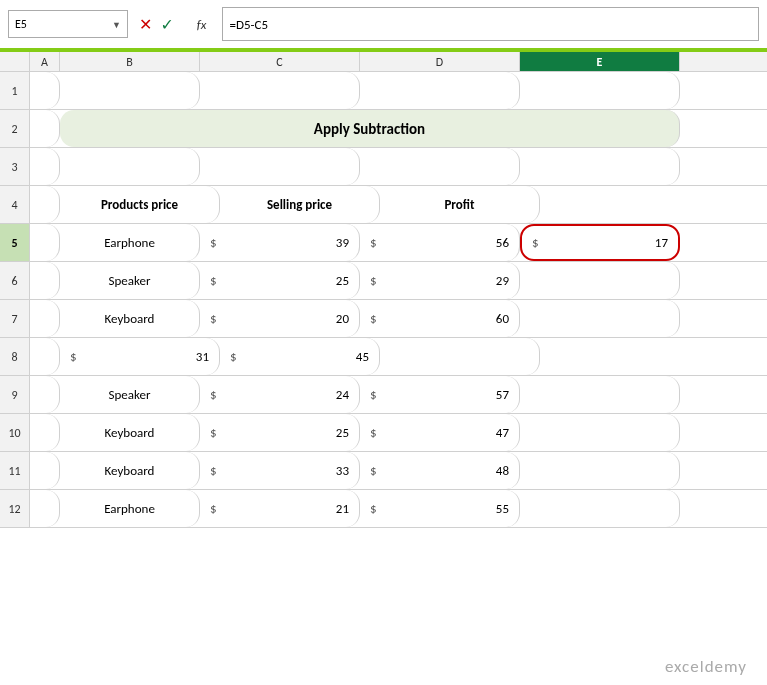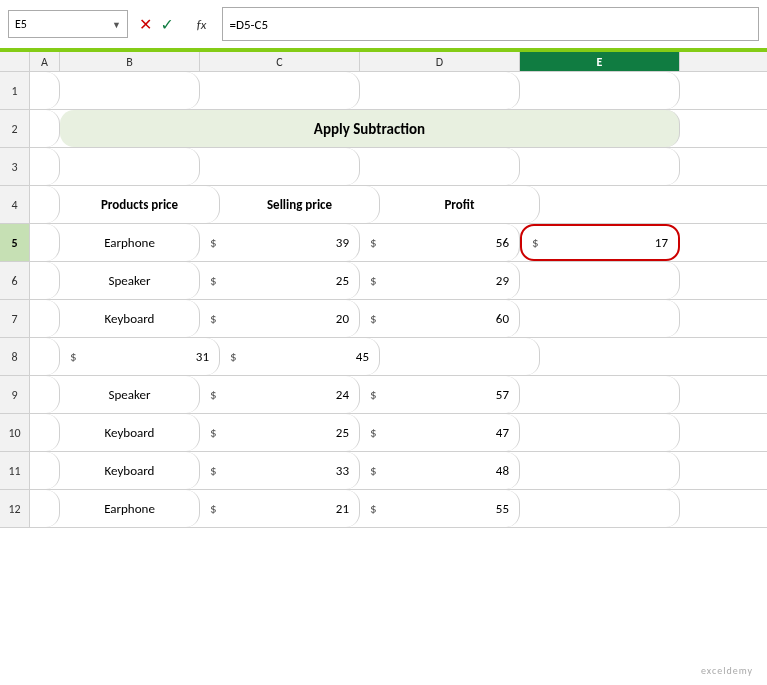--- a/index.html
+++ b/index.html
@@ -172,22 +172,22 @@
       justify-content: space-between;
       padding: 0 4px;
     }
     .money-symbol { color: #555; margin-right: 2px; }
     .money-value { margin-left: auto; }
 
     
     .watermark {
       position: absolute;
       bottom: 8px;
-      right: 14px;
-      font-size: 10px;
+      right: 20px;
+      font-size: 17px;
       color: #aaa;
       letter-spacing: 1px;
     }
 
     
     .row-5 .row-num { background: #c6e0b4; color: #000; font-weight: bold; }
   </style>
 </head>
 <body>
 

